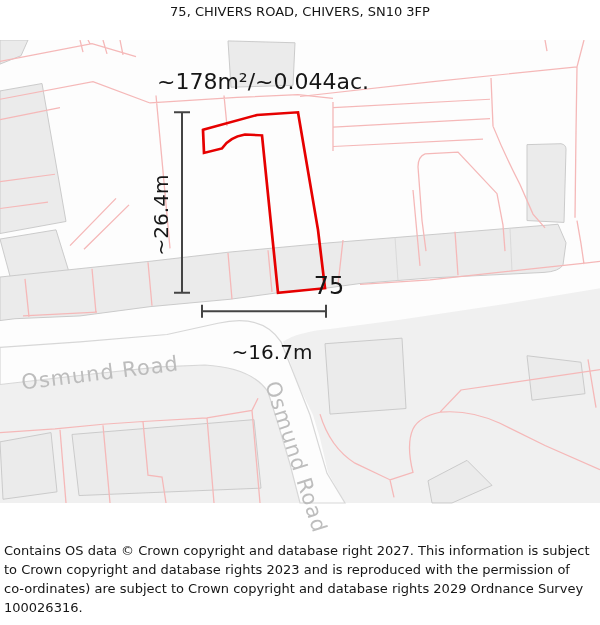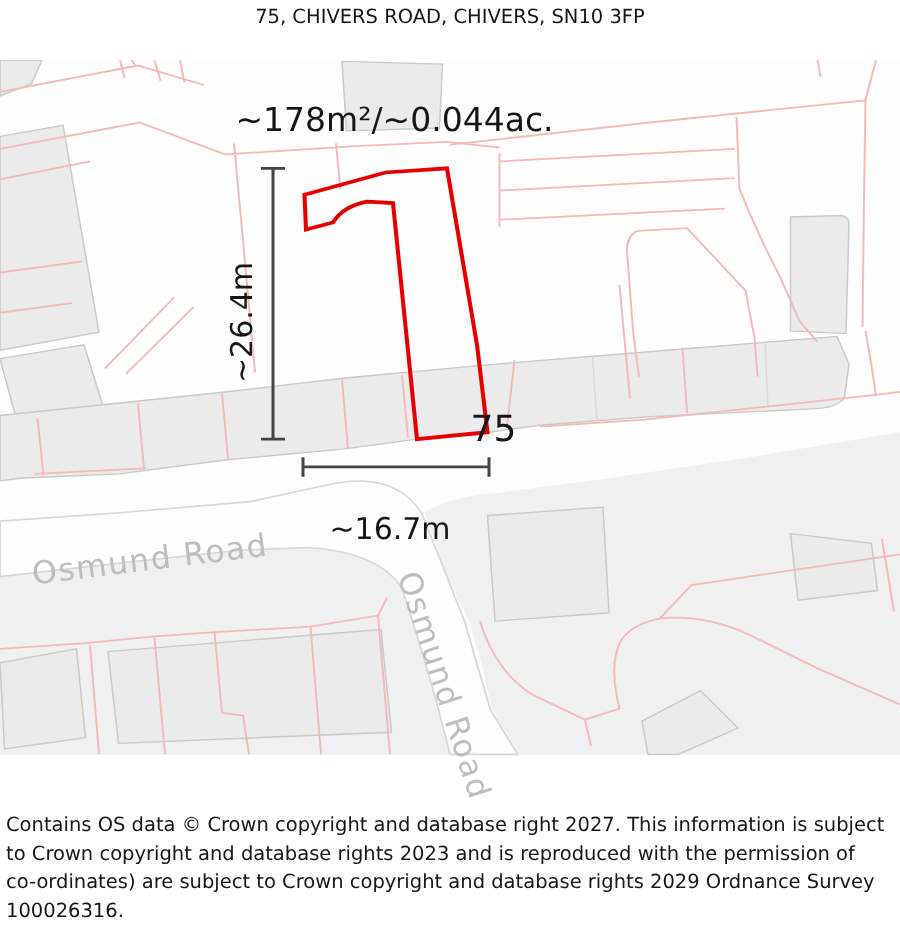--- a/index.html
+++ b/index.html
@@ -7,21 +7,21 @@
     position:relative;width:600px;height:625px;overflow:hidden;
     background:#ffffff;font-family:"DejaVu Sans","Liberation Sans",sans-serif;color:#161616;
   }
   .hdr{position:absolute;left:0;width:600px;text-align:center;font-size:13px;line-height:16px;}
   #hdr-title{top:4px;}
   #hdr-sub{top:21px;}
   #map-svg{position:absolute;left:0;top:40px;}
   .maplabel{position:absolute;white-space:nowrap;}
   .area-label{left:263px;top:81px;font-size:22px;transform:translate(-50%,-50%);}
   .vlabel{left:161px;top:215px;font-size:20px;transform:translate(-50%,-50%) rotate(-90deg);}
-  .hlabel{left:260px;top:352px;font-size:20px;transform:translate(-50%,-50%);}
+  .hlabel{left:272px;top:352px;font-size:20px;transform:translate(-50%,-50%);}
   .num75{left:313px;top:286px;font-size:24px;transform:translate(-50%,-50%);margin-left:16px;}
   .roadlbl{color:#bdbdbd;font-size:21px;letter-spacing:1px;}
   .osmund1{left:100px;top:373px;transform:translate(-50%,-50%) rotate(-7deg);}
   .osmund2{left:296px;top:457px;transform:translate(-50%,-50%) rotate(72deg);}
   .footer{position:absolute;left:4px;top:541px;width:594px;font-size:13px;line-height:19px;}
   
   .pink{stroke:#f5b8b8;fill:none;stroke-width:1.3px;}
   .bld{fill:#ebebeb;stroke:#c9c9c9;stroke-width:1px;}
   .gline{stroke:#d9d9d9;fill:none;stroke-width:1px;}
   .road{fill:#fdfdfd;stroke:#d7d7d7;stroke-width:1.2px;}

